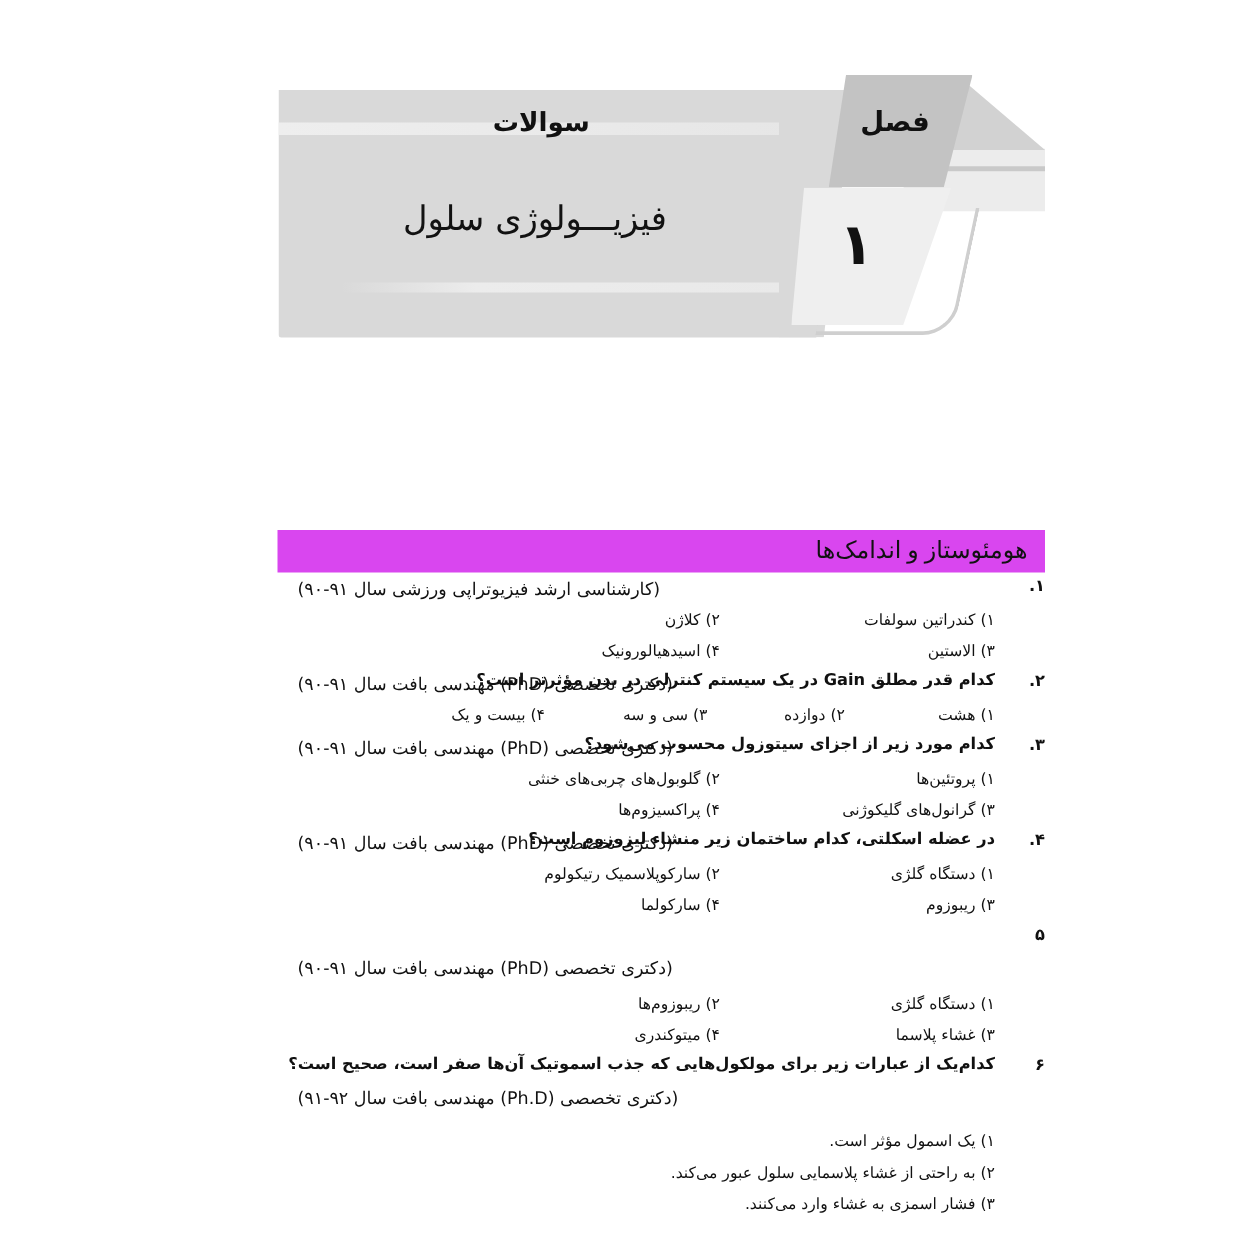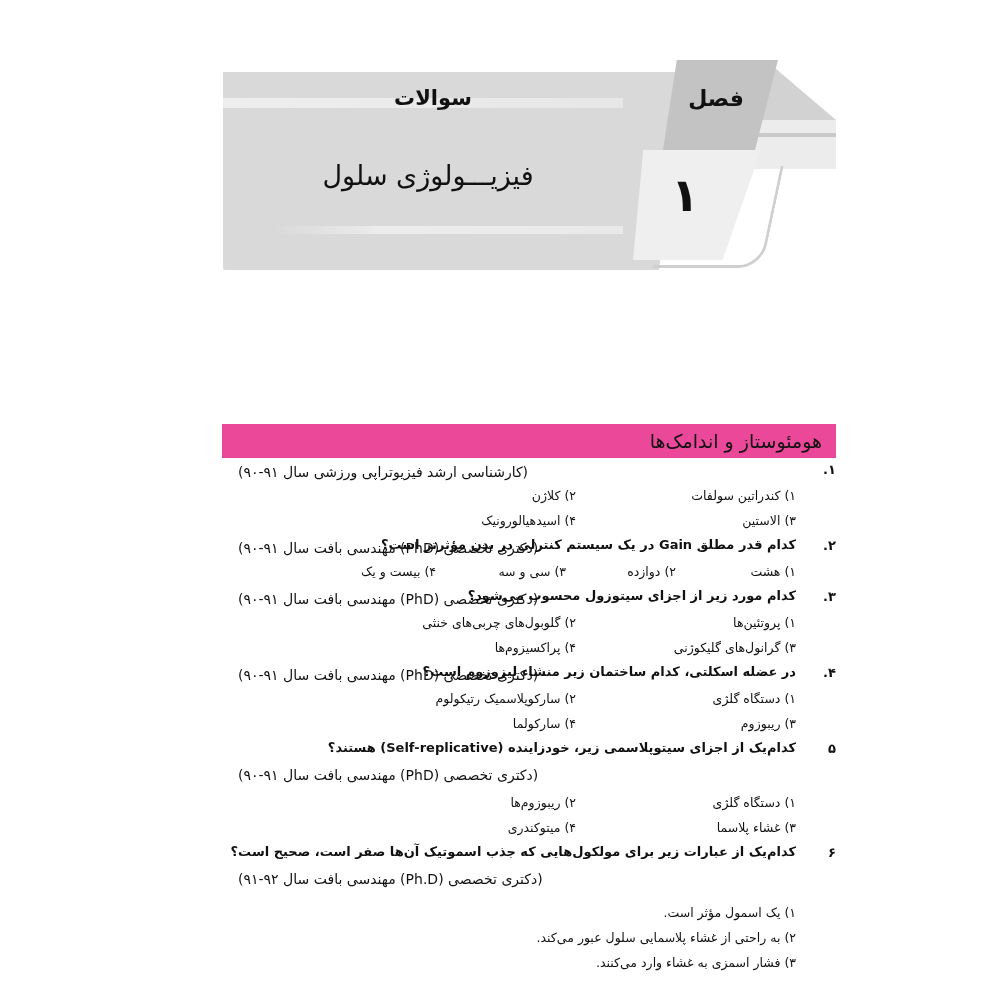--- a/index.html
+++ b/index.html
@@ -70,21 +70,21 @@
       font-size: 27px; font-weight: normal; direction: rtl;
     }
     .banner-number {
       position: absolute; left: 432px; top: 112px; width: 60px; text-align: center;
       font-size: 46px; font-weight: bold;
     }
 
     
     .section-bar {
       position: absolute; left: 222px; top: 424px; width: 614px; height: 34px;
-      background: #ec4899; direction: rtl; padding-right: 14px;
+      background: #d946ef; direction: rtl; padding-right: 14px; font-family: Liberation Serif, serif;
     }
     .section-bar span { font-size: 19px; line-height: 34px; font-weight: normal; }
 
     
     .q-list { position: absolute; left: 222px; top: 458px; width: 614px; direction: rtl; }
     .q { position: relative; }
     .q-head { position: relative; height: 26px; }
     .q-num {
       position: absolute; right: 0; top: 4px; width: 20px; text-align: right;
       font-size: 13px; font-weight: bold;
@@ -200,21 +200,20 @@
       </div>
       <div class="opt-row">
         <span class="opt c1">۳) ریبوزوم</span>
         <span class="opt c2">۴) سارکولما</span>
       </div>
     </div>
 
     <div class="q">
       <div class="q-head">
         <span class="q-num">۵</span>
-        <span class="q-text">کدام‌یک از اجزای سیتوپلاسمی زیر، خودزاینده (Self-replicative) هستند؟</span>
       </div>
       <div class="q-src-line">
         <span class="q-src">(دکتری تخصصی (PhD) مهندسی بافت سال ۹۱-۹۰)</span>
       </div>
       <div class="opt-row">
         <span class="opt c1">۱) دستگاه گلژی</span>
         <span class="opt c2">۲) ریبوزوم‌ها</span>
       </div>
       <div class="opt-row">
         <span class="opt c1">۳) غشاء پلاسما</span>

